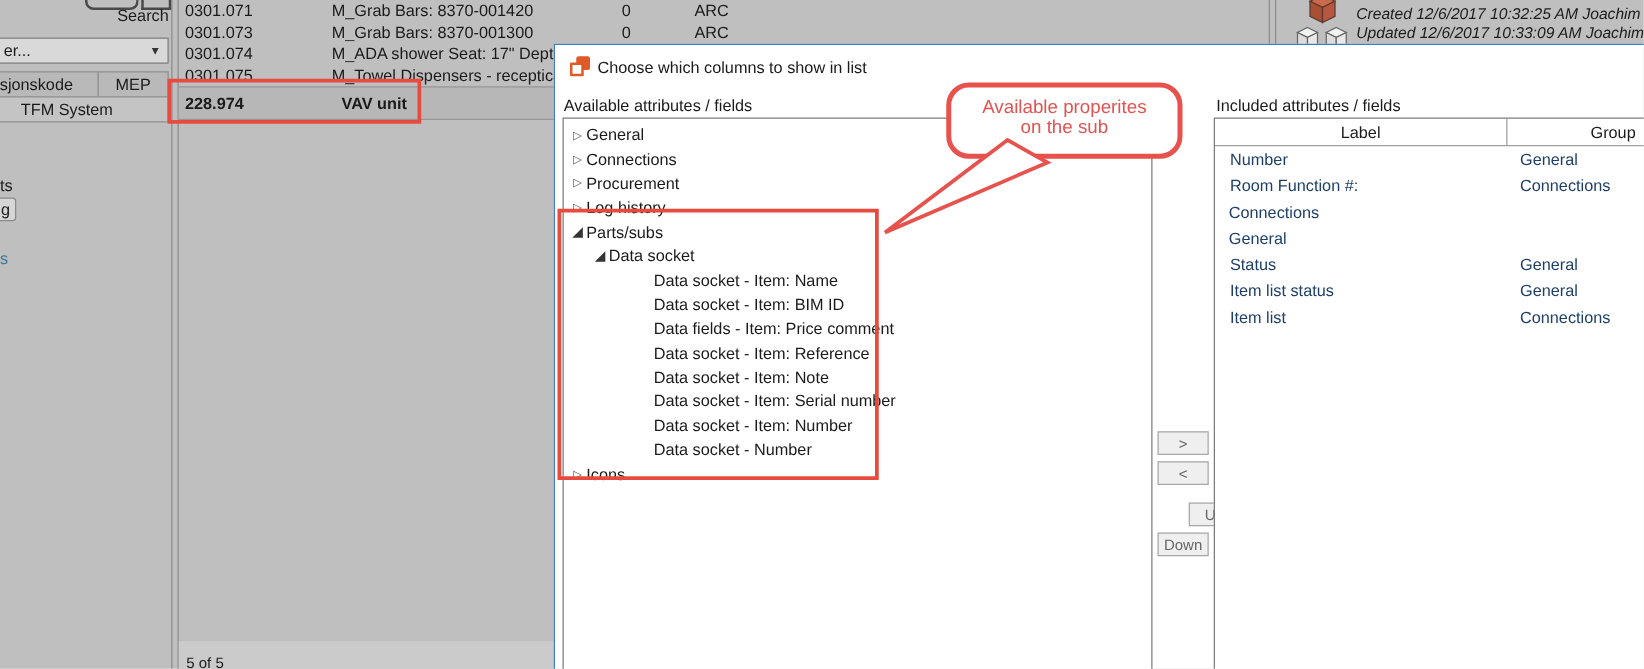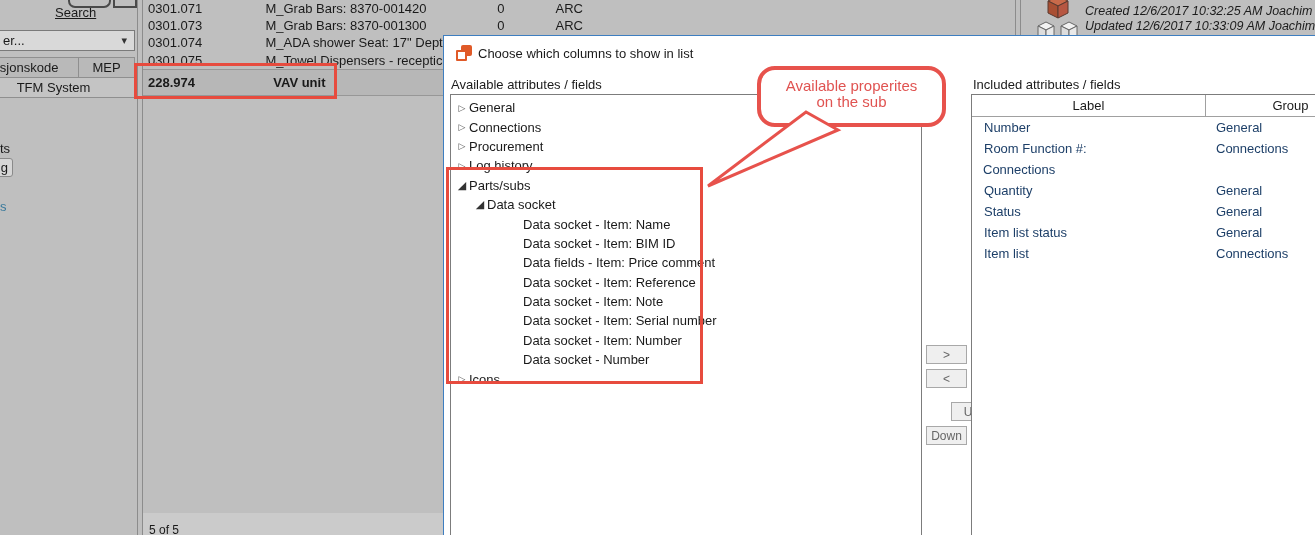--- a/index.html
+++ b/index.html
@@ -3,21 +3,21 @@
 <meta charset="utf-8">
 <style>
   html,body{margin:0;padding:0;}
   #canvas{position:relative;width:1315px;height:535px;overflow:hidden;
     background:#bfbfbf;font-family:"Liberation Sans",sans-serif;font-size:13px;color:#1a1a1a;}
   .abs{position:absolute;}
 
   
   .frag-round{left:68px;top:0;width:39px;height:6px;border:2px solid #4a4a4a;border-top:none;border-radius:0 0 7px 7px;}
   .frag-square{left:113px;top:0;width:20px;height:6px;border:2px solid #4a4a4a;border-top:none;}
-  .search-link{left:55px;top:5px;width:80px;text-decoration:underline;cursor:pointer;}
+  .search-link{left:55px;top:5px;width:80px;text-align:right;cursor:pointer;}
   .combo{left:-28px;top:30px;width:163px;height:21px;background:#d9d9d9;border:1px solid #7a7a7a;
     display:flex;align-items:center;padding-left:30px;box-sizing:border-box;}
   .combo .arrow{position:absolute;right:7px;top:3px;font-size:11px;color:#333;}
   .tab{height:21px;background:#b9b9b9;border:1px solid #8f8f8f;display:flex;align-items:center;justify-content:center;box-sizing:border-box;}
   .tab1{left:-28px;top:57px;width:107px;}
   .tab2{left:78px;top:57px;width:57px;}
   .tab3{left:-28px;top:77px;width:163px;background:#c4c4c4;}
   .frag-ts{left:0;top:141px;}
   .frag-g{left:-12px;top:158px;width:25px;height:19px;background:#d6d6d6;border:1px solid #8a8a8a;border-radius:3px;
     text-align:right;padding-right:4px;box-sizing:border-box;line-height:17px;}
@@ -237,21 +237,20 @@
             <div class="td-group">General</div>
           </div>
           <div class="tbl-row">
             <div class="td-label">Room Function #:</div>
             <div class="td-group">Connections</div>
           </div>
           <div class="tbl-row">
             <div class="td-group">Connections</div>
           </div>
           <div class="tbl-row">
-            <div class="td-label">Quantity</div>
             <div class="td-group">General</div>
           </div>
           <div class="tbl-row">
             <div class="td-label">Status</div>
             <div class="td-group">General</div>
           </div>
           <div class="tbl-row">
             <div class="td-label">Item list status</div>
             <div class="td-group">General</div>
           </div>

